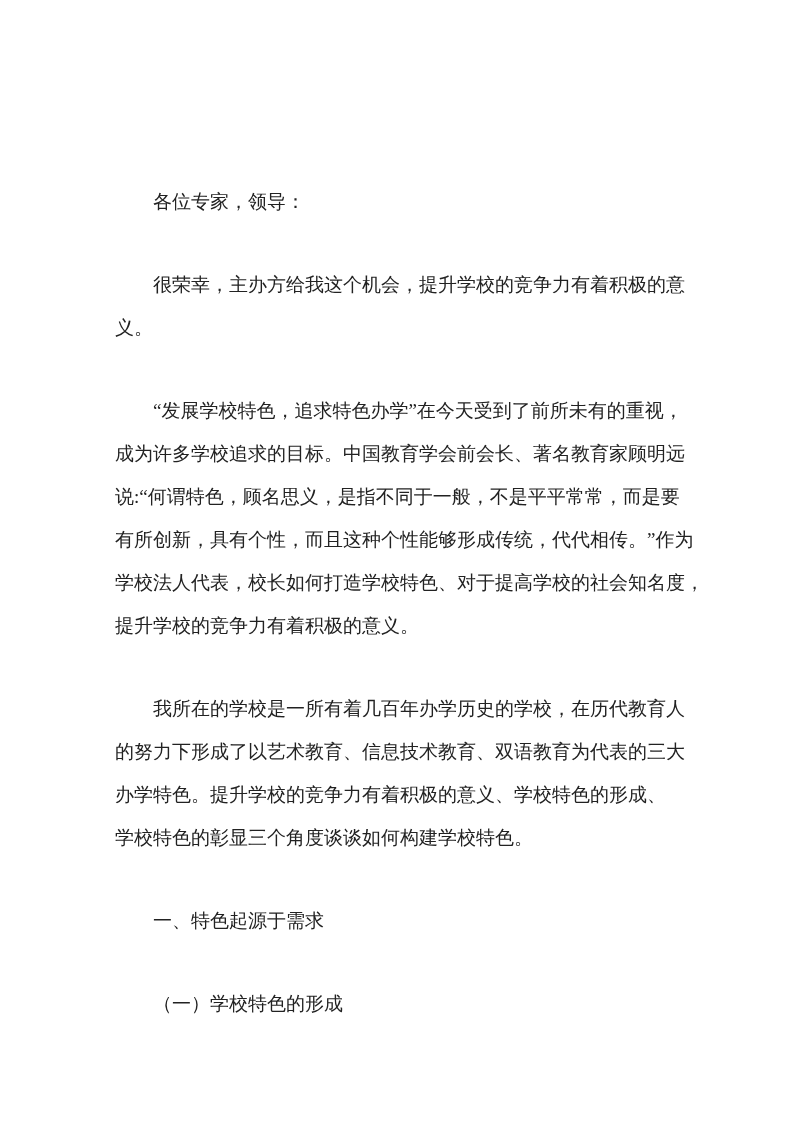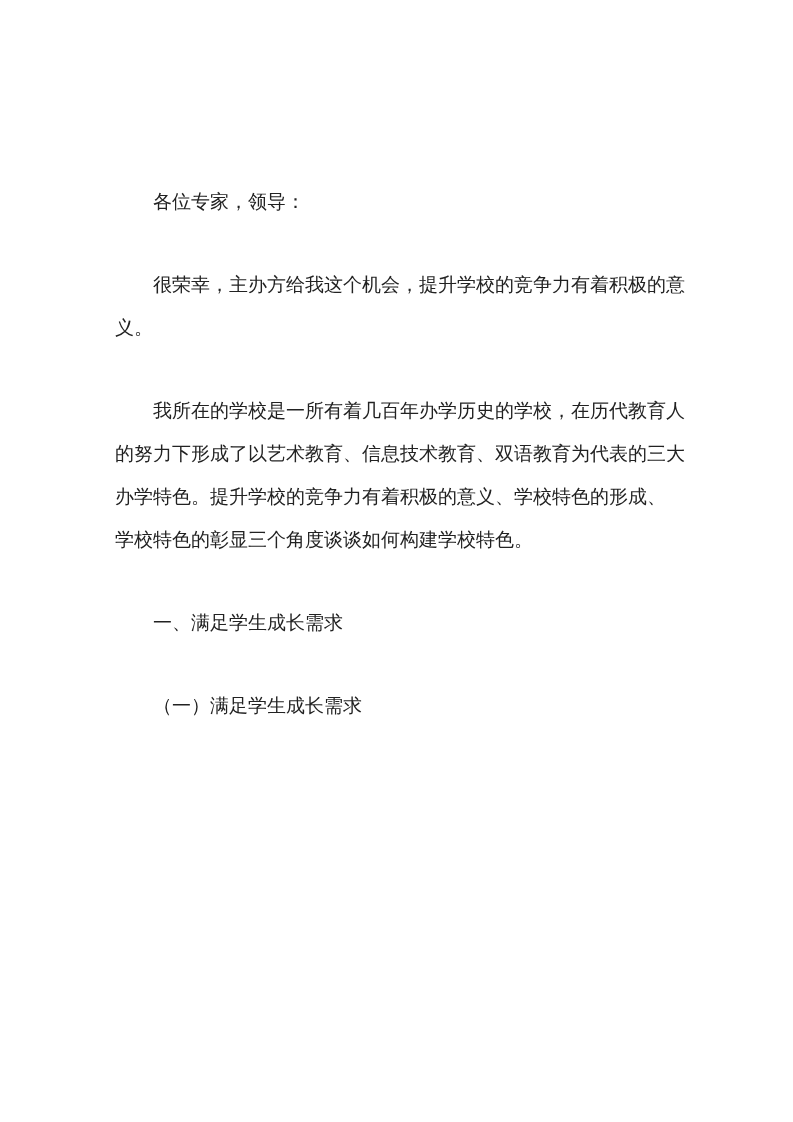--- a/index.html
+++ b/index.html
@@ -33,22 +33,28 @@
   }
 </style>
 </head>
 <body>
 
 <div class="doc-page">
   <p class="para">各位专家，领导：</p>
 
   <p class="para">很荣幸，主办方给我这个机会，提升学校的竞争力有着积极的意义。</p>
 
+  <p class="para">“发展学校特色，追求特色办学”在今天受到了前所未有的重视，
+成为许多学校追求的目标。中国教育学会前会长、著名教育家顾明远
+说:“何谓特色，顾名思义，是指不同于一般，不是平平常常，而是要
+有所创新，具有个性，而且这种个性能够形成传统，代代相传。”作为
+学校法人代表，校长如何打造学校特色、对于提高学校的社会知名度，
+提升学校的竞争力有着积极的意义。</p>
 
   <p class="para">我所在的学校是一所有着几百年办学历史的学校，在历代教育人
 的努力下形成了以艺术教育、信息技术教育、双语教育为代表的三大
 办学特色。提升学校的竞争力有着积极的意义、学校特色的形成、
 学校特色的彰显三个角度谈谈如何构建学校特色。</p>
 
-  <p class="para">一、满足学生成长需求</p>
+  <p class="para">一、特色起源于需求</p>
 
-  <p class="para">（一）满足学生成长需求</p>
+  <p class="para">（一）学校特色的形成</p>
 </div>
 
 </body></html>

